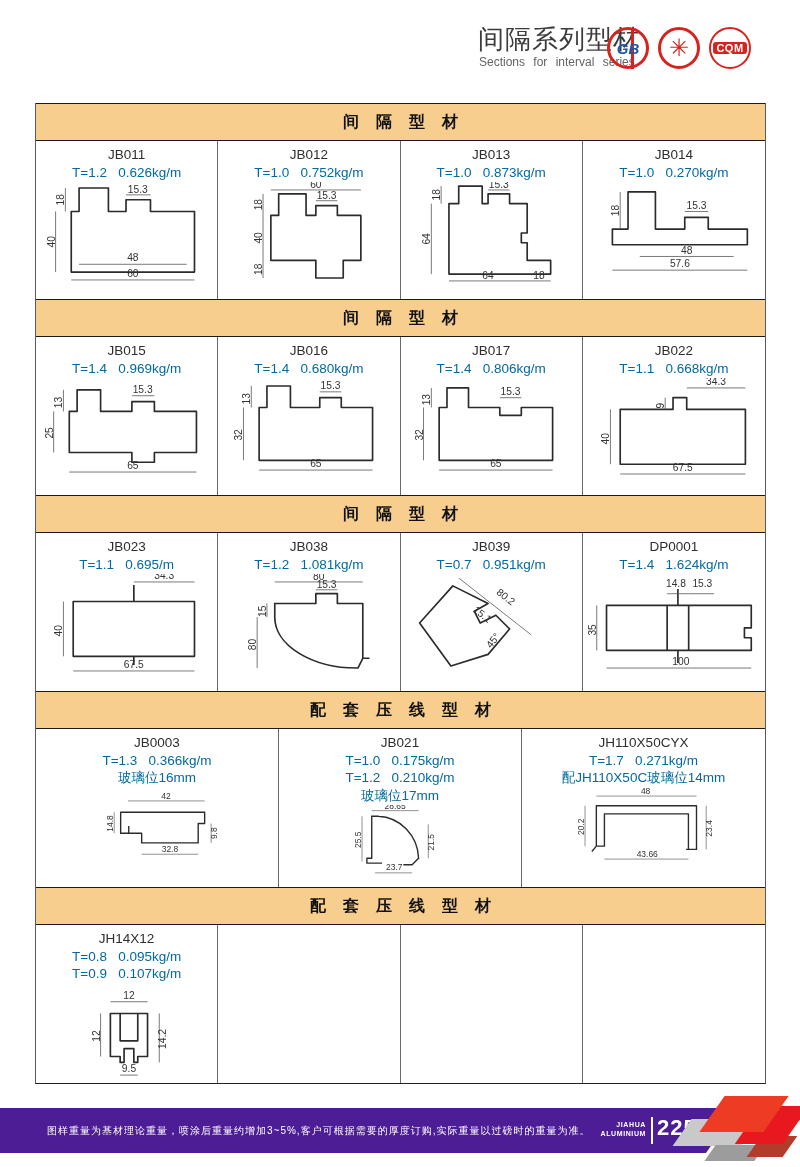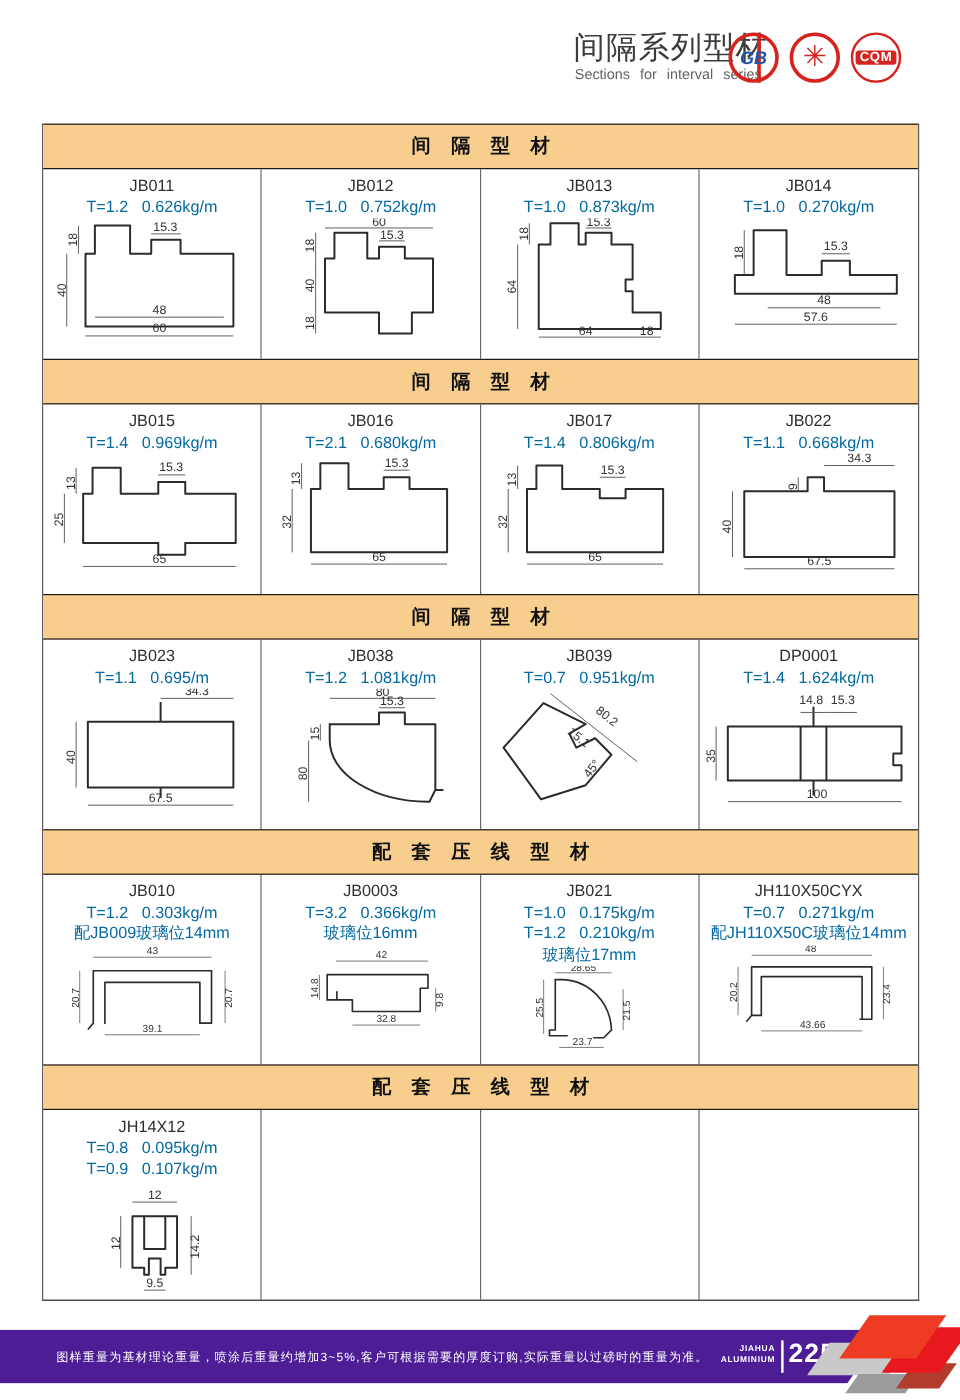--- a/index.html
+++ b/index.html
@@ -165,21 +165,21 @@
           </g>
           <text class="t" x="22" y="28" transform="rotate(-90 22 25)">13</text>
           <text class="t" x="107" y="15">15.3</text>
           <text class="t" x="12" y="59" transform="rotate(-90 12 56)">25</text>
           <text class="t" x="97" y="93">65</text>
         </svg>
       </div>
 
       <div class="cell">
         <div class="code">JB016</div>
-        <div class="spec">T=2.1   0.680kg/m</div>
+        <div class="spec">T=1.4   0.680kg/m</div>
         <svg class="draw draw-a" viewBox="0 0 182 104">
           <path class="p" d="M40,84 V30 H48 V8 H72 V30 H102 V20 H124 V30 H156 V84 Z"></path>
           <g class="d">
             <line x1="32" y1="8" x2="32" y2="30"></line>
               <line x1="102" y1="14" x2="124" y2="14"></line>
             <line x1="24" y1="30" x2="24" y2="84"></line>
               <line x1="40" y1="94" x2="156" y2="94"></line>
           </g>
           <text class="t" x="28" y="24" transform="rotate(-90 28 21)">13</text>
           <text class="t" x="113" y="11">15.3</text>
@@ -291,42 +291,24 @@
           <text class="t" x="120" y="13">15.3</text>
           <text class="t" x="8" y="60" transform="rotate(-90 8 57)">35</text>
           <text class="t" x="98" y="93">100</text>
         </svg>
       </div>
     </div>
 
     <div class="banner">配套压线型材</div>
     <div class="row">
 
-      <div class="cell">
-        <div class="code">JB010</div>
-        <div class="spec">T=1.2   0.303kg/m</div>
-        <div class="spec">配JB009玻璃位14mm</div>
-        <svg class="draw draw-b" viewBox="0 0 182 104">
-          <path class="p" d="M30,80 V26 H152 V80 H140 M42,80 V38 H140 V80 M30,80 L25,86"></path>
-          <g class="d">
-            <line x1="30" y1="12" x2="152" y2="12"></line>
-              <line x1="16" y1="26" x2="16" y2="80"></line>
-            <line x1="166" y1="26" x2="166" y2="80"></line>
-              <line x1="42" y1="92" x2="140" y2="92"></line>
-          </g>
-          <text class="t" x="91" y="9">43</text>
-          <text class="t" x="12" y="57" transform="rotate(-90 12 54)">20.7</text>
-          <text class="t" x="170" y="57" transform="rotate(-90 170 54)">20.7</text>
-          <text class="t" x="91" y="89">39.1</text>
-        </svg>
-      </div>
 
       <div class="cell">
         <div class="code">JB0003</div>
-        <div class="spec">T=3.2   0.366kg/m</div>
+        <div class="spec">T=1.3   0.366kg/m</div>
         <div class="spec">玻璃位16mm</div>
         <svg class="draw draw-b" viewBox="0 0 182 104">
           <path class="p" d="M46,56 V30 H150 V44 H142 V68 H72 V56 Z M46,56 H56 V48"></path>
           <g class="d">
             <line x1="55" y1="16" x2="150" y2="16"></line>
               <line x1="38" y1="30" x2="38" y2="56"></line>
             <line x1="158" y1="44" x2="158" y2="68"></line>
               <line x1="72" y1="82" x2="142" y2="82"></line>
           </g>
           <text class="t" x="102" y="13">42</text>
@@ -351,21 +333,21 @@
           </g>
           <text class="t" x="85" y="5">28.65</text>
           <text class="t" x="40" y="46" transform="rotate(-90 40 43)">25.5</text>
           <text class="t" x="130" y="49" transform="rotate(-90 130 46)">21.5</text>
           <text class="t" x="84" y="81">23.7</text>
         </svg>
       </div>
 
       <div class="cell">
         <div class="code">JH110X50CYX</div>
-        <div class="spec">T=0.7   0.271kg/m</div>
+        <div class="spec">T=1.7   0.271kg/m</div>
         <div class="spec">配JH110X50C玻璃位14mm</div>
         <svg class="draw draw-b" viewBox="0 0 182 104">
           <path class="p" d="M32,72 V22 H156 V76 H144 M42,72 V32 H146 V76 M32,72 H42 M32,72 L27,78"></path>
           <g class="d">
             <line x1="32" y1="10" x2="156" y2="10"></line>
               <line x1="18" y1="22" x2="18" y2="72"></line>
             <line x1="168" y1="22" x2="168" y2="76"></line>
               <line x1="42" y1="88" x2="146" y2="88"></line>
           </g>
           <text class="t" x="93" y="7">48</text>

